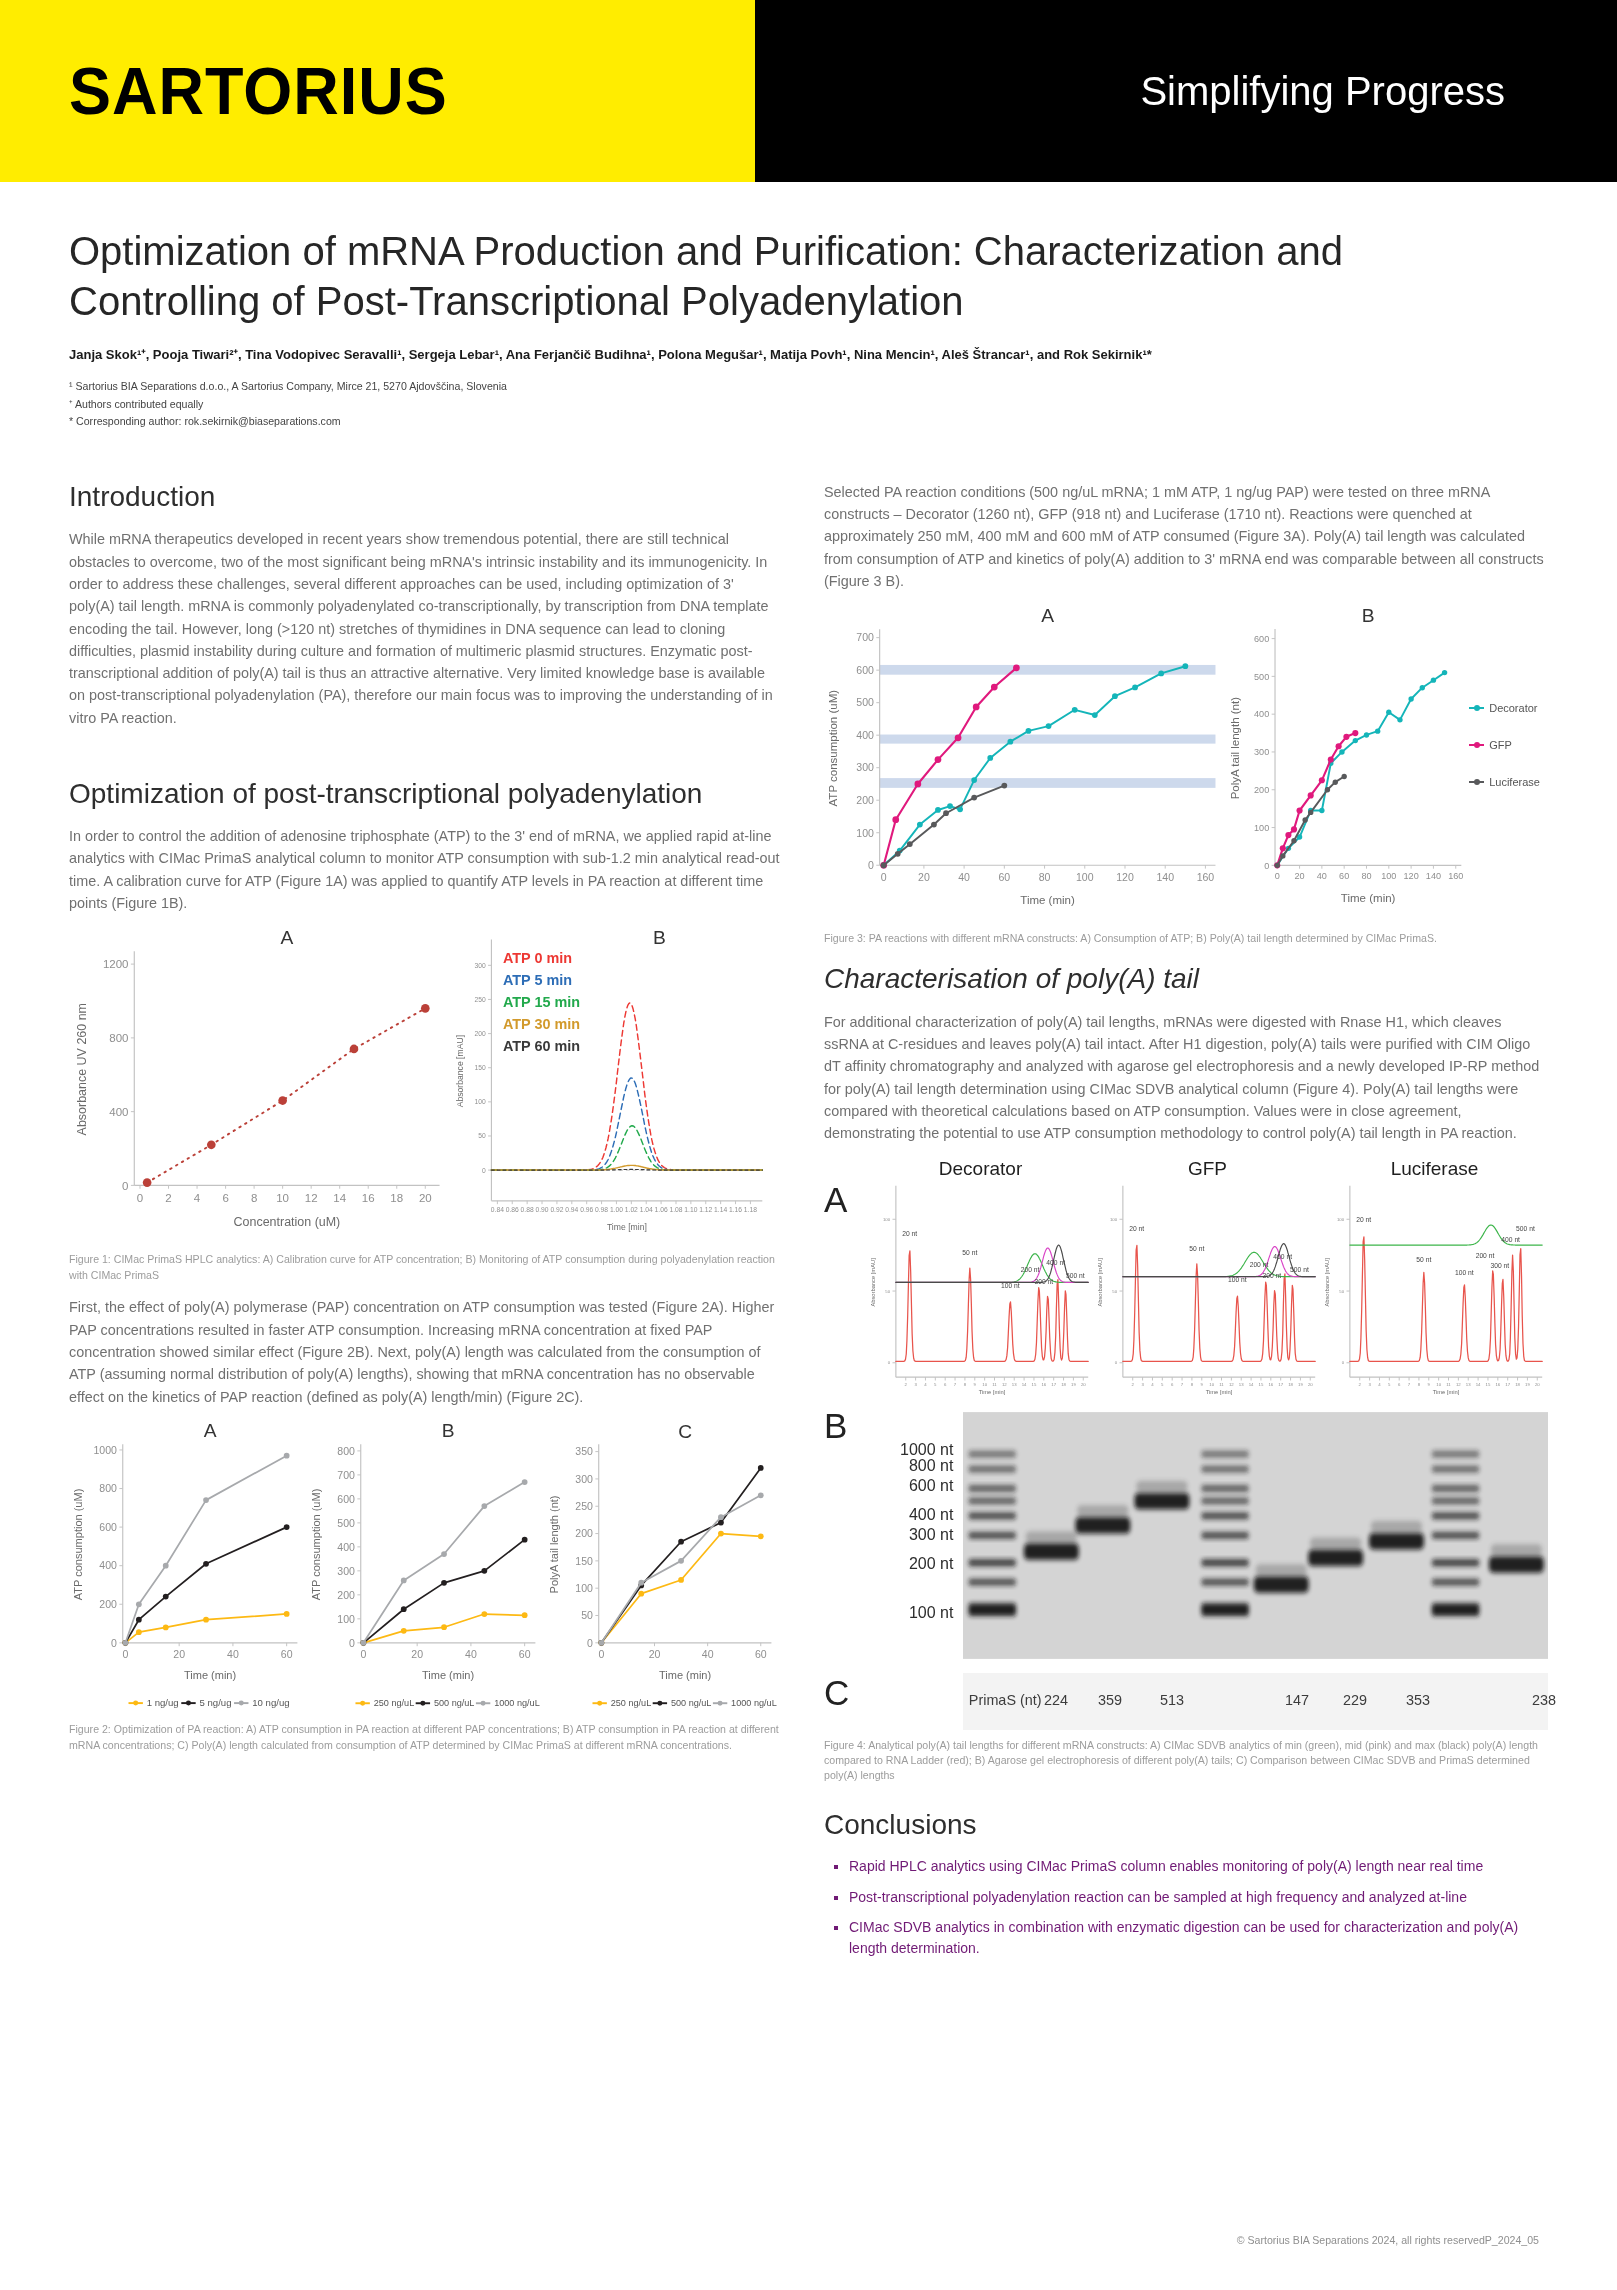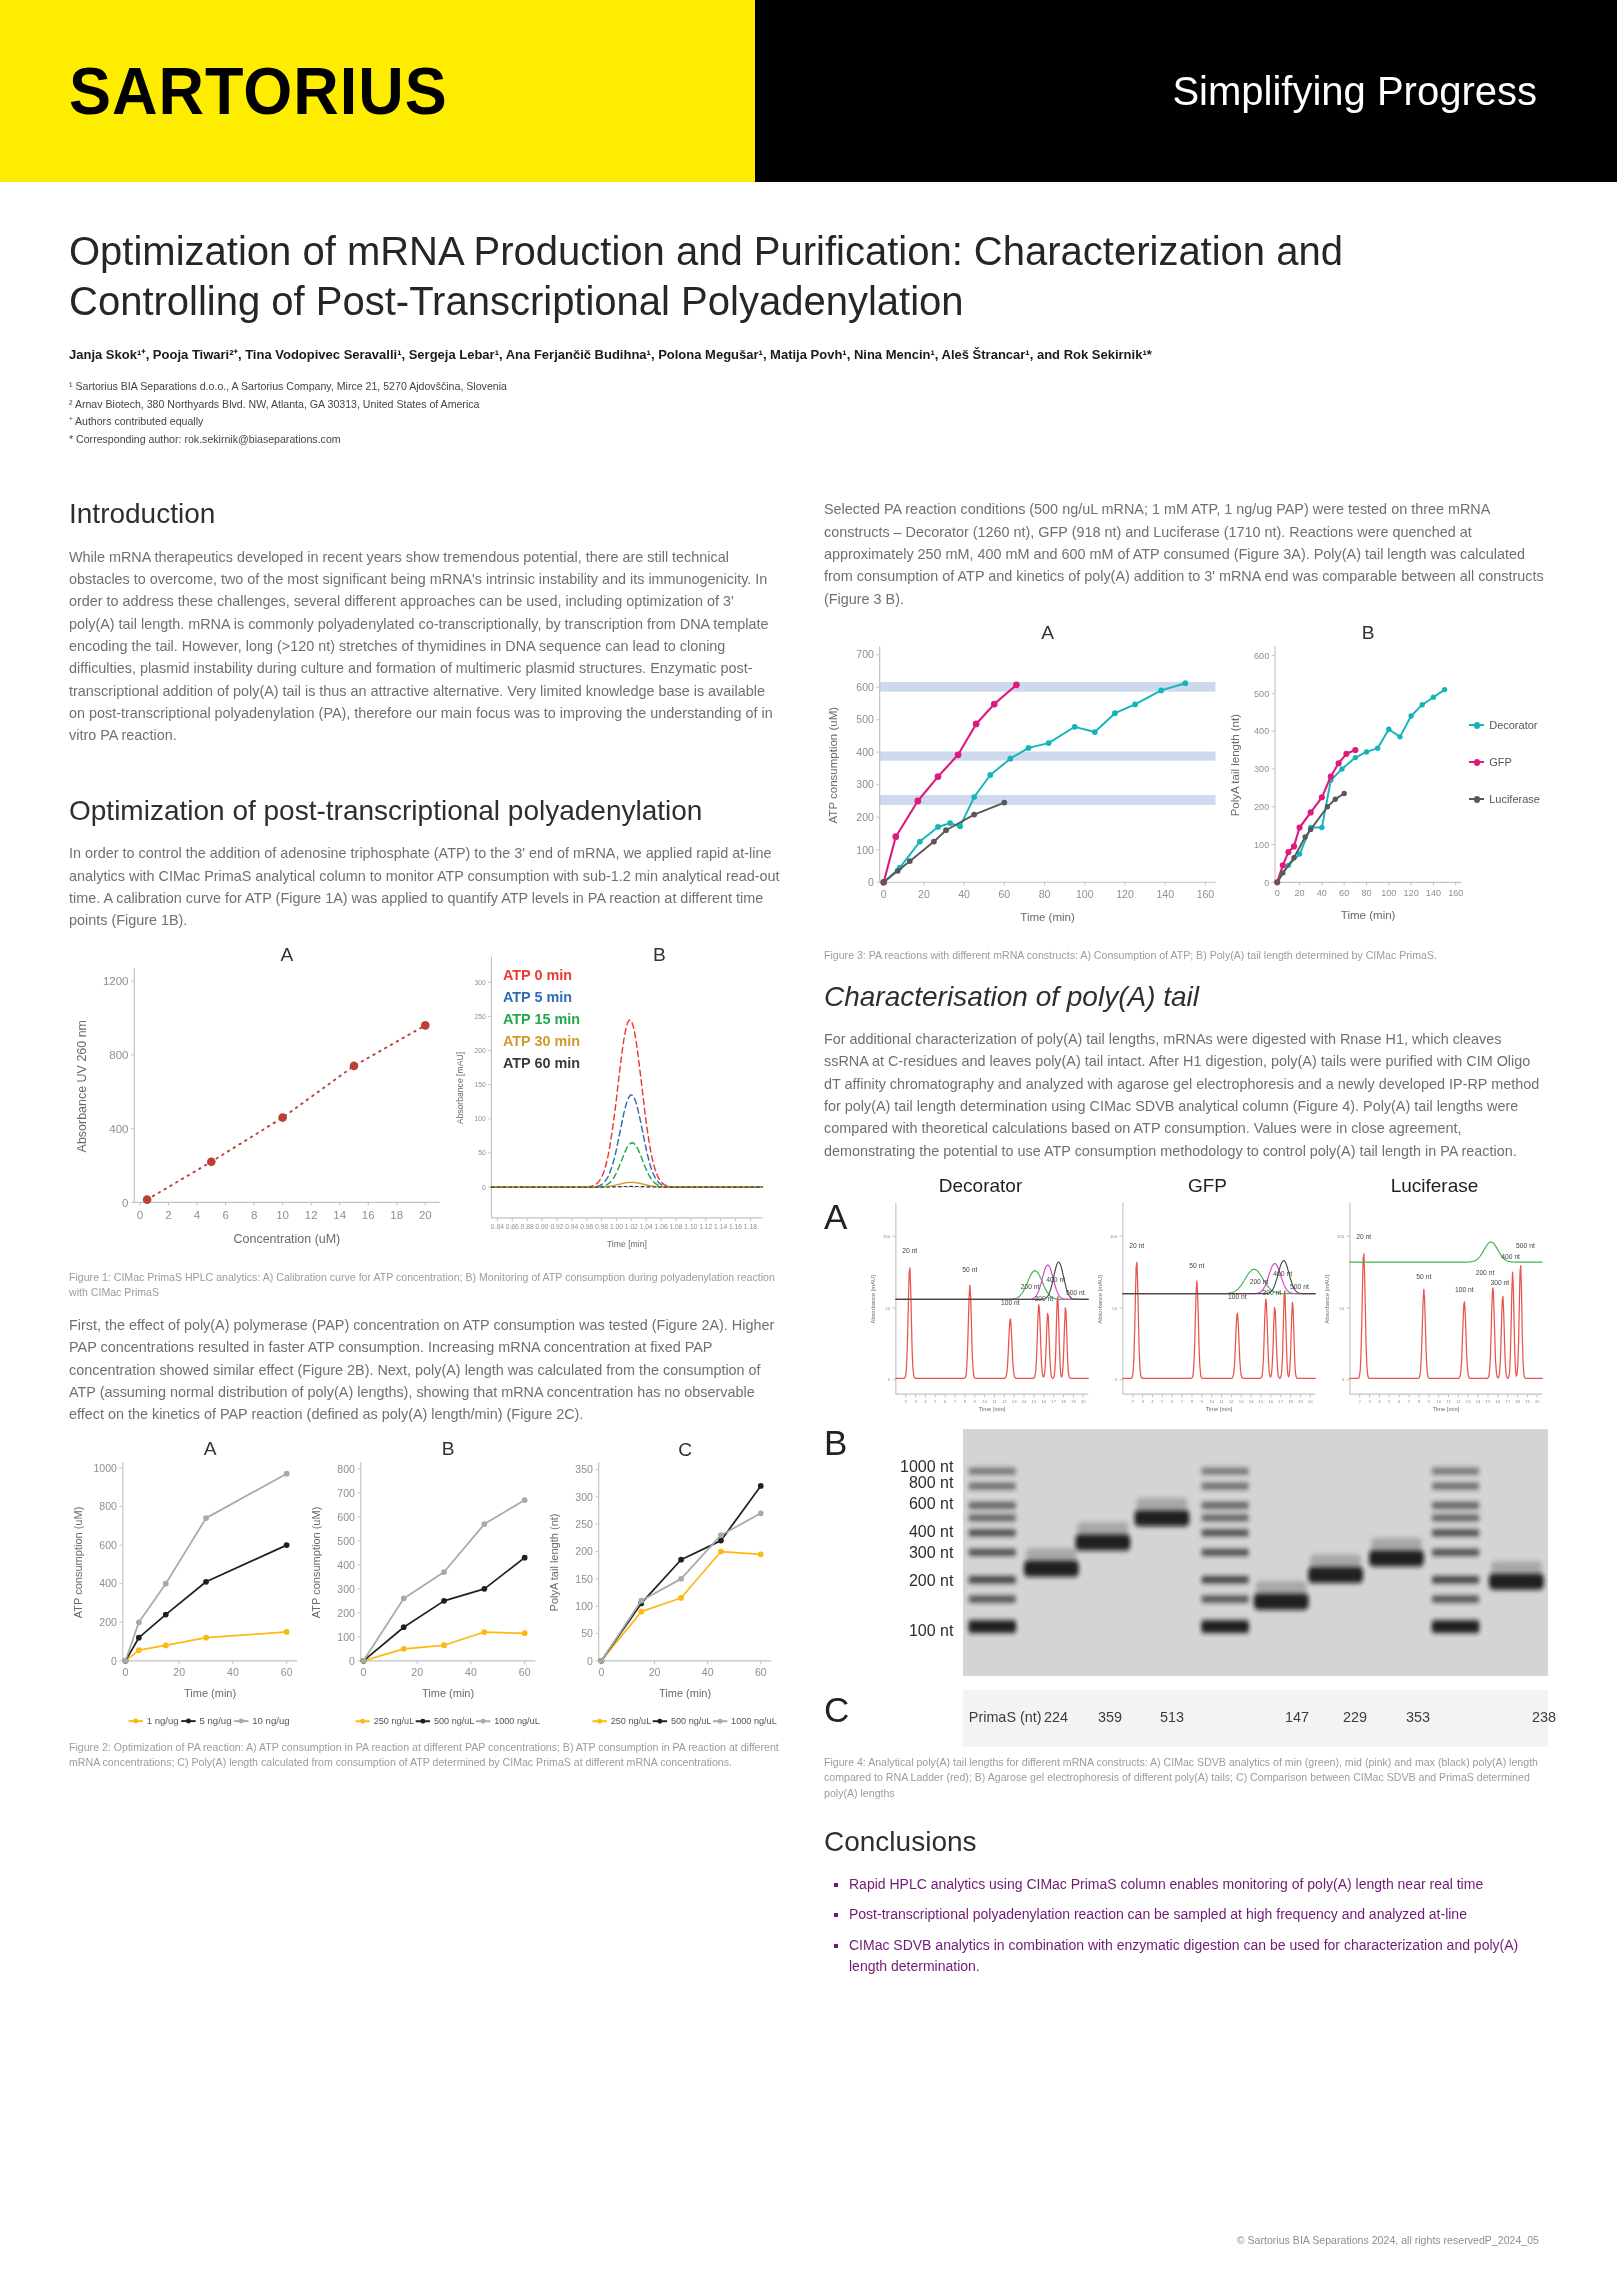--- a/index.html
+++ b/index.html
@@ -2,21 +2,21 @@
 <html><head>
 <meta charset="utf-8">
 <style>
   html,body{margin:0;padding:0;background:#ffffff;}
   .page{position:relative;width:1618px;height:2290px;background:#fff;overflow:hidden;
         font-family:"Liberation Sans",sans-serif;color:#333;}
   
   .hdr{display:flex;height:182px;}
   .hdr-yellow{width:755px;background:#FFED00;display:flex;align-items:center;padding-left:69px;box-sizing:border-box;}
   .logo{font-size:63px;font-weight:900;letter-spacing:1px;color:#000;transform:scaleY(1.05);}
-  .hdr-black{flex:1;background:#000;display:flex;align-items:center;justify-content:flex-end;padding-right:81px;}
+  .hdr-black{flex:1;background:#000;display:flex;align-items:center;justify-content:flex-end;padding-right:113px;}
   .tagline{color:#fff;font-size:40px;font-weight:400;}
   
   .content{padding:0 69px;}
   .title{font-size:40px;font-weight:400;color:#262626;line-height:1.25;margin:44px 0 19px;max-width:1422px;}
   .authors{font-size:13px;font-weight:700;color:#1a1a1a;margin:0 0 15.4px;}
   .affil{font-size:10.6px;color:#444;line-height:1.65;}
   
   .columns{display:flex;gap:42px;margin-top:50px;}
   .col-left{width:713px;flex:none;}
   .col-right{width:724px;flex:none;}
@@ -62,21 +62,20 @@
     <div class="hdr-black">
       <div class="tagline">Simplifying Progress</div>
     </div>
   </div>
 
   <div class="content">
     <h1 class="title">Optimization of mRNA Production and Purification: Characterization and Controlling of Post-Transcriptional Polyadenylation</h1>
     <div class="authors">Janja Skok¹⁺, Pooja Tiwari²⁺, Tina Vodopivec Seravalli¹, Sergeja Lebar¹, Ana Ferjančič Budihna¹, Polona Megušar¹, Matija Povh¹, Nina Mencin¹, Aleš Štrancar¹, and Rok Sekirnik¹*</div>
     <div class="affil">
       <div>¹ Sartorius BIA Separations d.o.o., A Sartorius Company, Mirce 21, 5270 Ajdovščina, Slovenia</div>
-      <div>² Arnav Biotech, 380 Northyards Blvd. NW, Atlanta, GA 30313, United States of America</div>
       <div>⁺ Authors contributed equally</div>
       <div>* Corresponding author: rok.sekirnik@biaseparations.com</div>
     </div>
 
     <div class="columns">
 
       <div class="col-left">
         <h2 class="sec">Introduction</h2>
         <p class="body">While mRNA therapeutics developed in recent years show tremendous potential, there are still technical obstacles to overcome, two of the most significant being mRNA's intrinsic instability and its immunogenicity. In order to address these challenges, several different approaches can be used, including optimization of 3' poly(A) tail length. mRNA is commonly polyadenylated co-transcriptionally, by transcription from DNA template encoding the tail. However, long (&gt;120 nt) stretches of thymidines in DNA sequence can lead to cloning difficulties, plasmid instability during culture and formation of multimeric plasmid structures. Enzymatic post-transcriptional addition of poly(A) tail is thus an attractive alternative. Very limited knowledge base is available on post-transcriptional polyadenylation (PA), therefore our main focus was to improving the understanding of in vitro PA reaction.</p>
 

